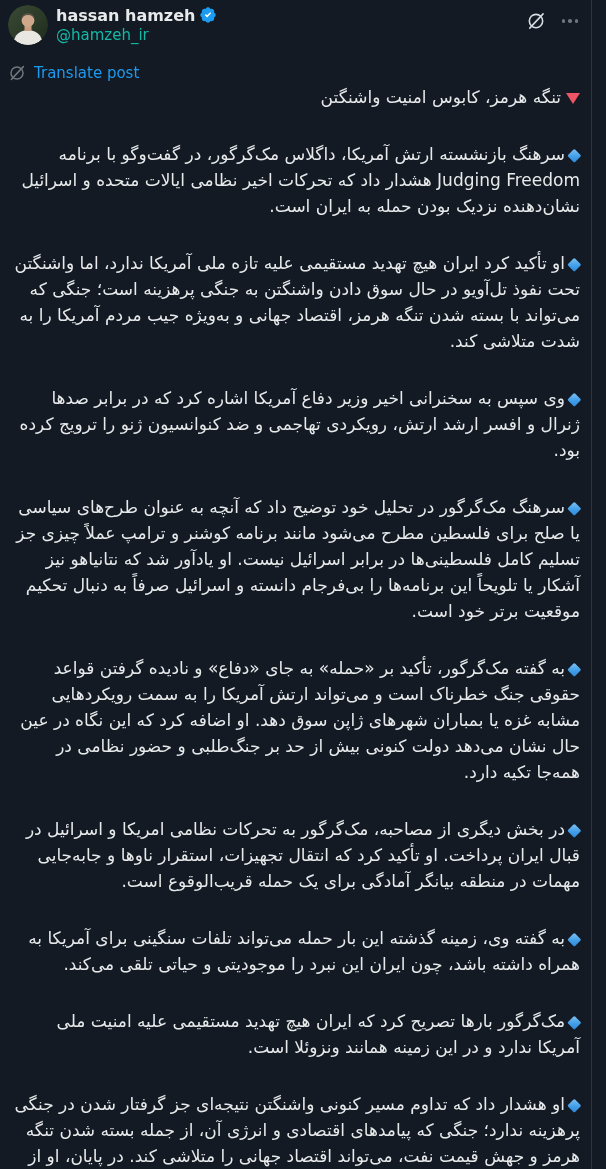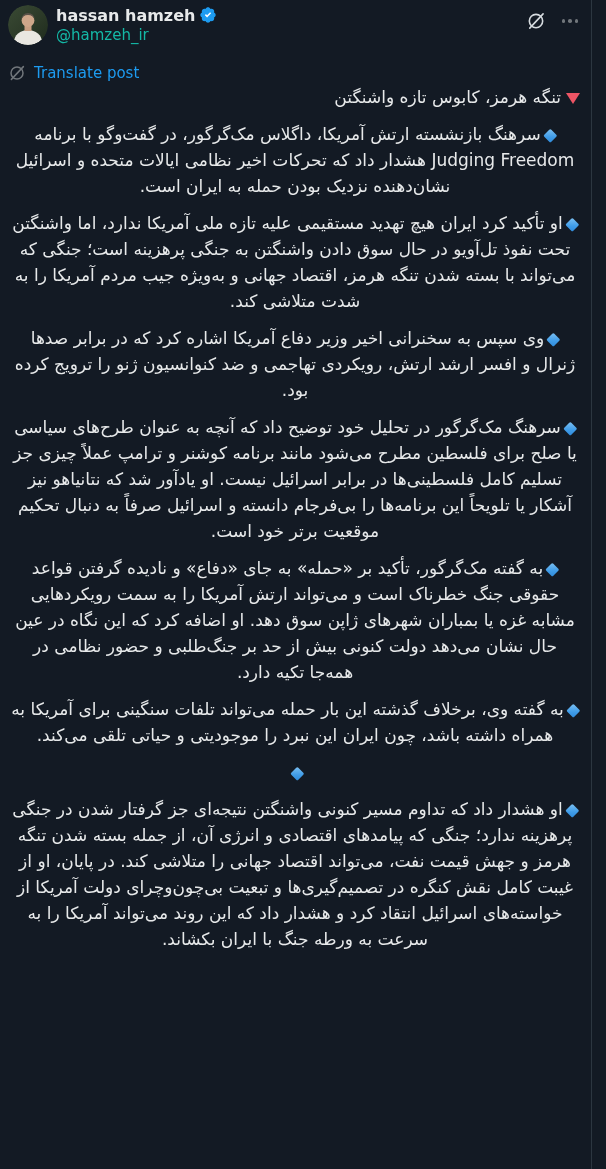--- a/index.html
+++ b/index.html
@@ -32,21 +32,21 @@
   .translate-icon{width:18px;height:18px;}
   .translate-link{color:#1d9bf0;font-size:15px;text-decoration:none;cursor:pointer;}
 
   
   .post-body{
     position:absolute;top:84px;left:10px;right:26px;
     direction:rtl;text-align:right;
     font-size:17px;line-height:26px;color:#e7e9ea;
   }
   .post-body p{margin:0;}
-  .post-body p + p{margin-top:11px;text-align:center;}
+  .post-body p + p{margin-top:31px;}
   .bullet{display:inline-block;vertical-align:baseline;margin-inline-end:5px;}
   .bullet-red-triangle{
     width:0;height:0;
     border-left:7px solid transparent;border-right:7px solid transparent;
     border-top:11px solid #ed5565;
     transform:translateY(1px);
   }
   .bullet-blue-diamond{
     width:10px;height:10px;
     background:linear-gradient(135deg,#7dc1f2 0%,#3f9ce8 60%,#2f8ada 100%);
@@ -107,23 +107,24 @@
 
   <div class="translate-row">
     <svg class="translate-icon" viewBox="0 0 24 24" fill="none">
       <circle cx="12" cy="12" r="8" stroke="#71767b" stroke-width="2"></circle>
       <line x1="20.5" y1="3.5" x2="4.5" y2="20.5" stroke="#71767b" stroke-width="2" stroke-linecap="round"></line>
     </svg>
     <a class="translate-link">Translate post</a>
   </div>
 
   <article class="post-body" dir="rtl">
-      <p><span class="bullet bullet-red-triangle"></span><span>تنگه هرمز، کابوس تازه واشنگتن</span></p>
+      <p><span class="bullet bullet-red-triangle"></span><span>تنگه هرمز، کابوس امنیت واشنگتن</span></p>
       <p><span class="bullet bullet-blue-diamond"></span><span>سرهنگ بازنشسته ارتش آمریکا، داگلاس مک‌گرگور، در گفت‌وگو با برنامه Judging Freedom هشدار داد که تحرکات اخیر نظامی ایالات متحده و اسرائیل نشان‌دهنده نزدیک بودن حمله به ایران است.</span></p>
       <p><span class="bullet bullet-blue-diamond"></span><span>او تأکید کرد ایران هیچ تهدید مستقیمی علیه تازه ملی آمریکا ندارد، اما واشنگتن تحت نفوذ تل‌آویو در حال سوق دادن واشنگتن به جنگی پرهزینه است؛ جنگی که می‌تواند با بسته شدن تنگه هرمز، اقتصاد جهانی و به‌ویژه جیب مردم آمریکا را به شدت متلاشی کند.</span></p>
       <p><span class="bullet bullet-blue-diamond"></span><span>وی سپس به سخنرانی اخیر وزیر دفاع آمریکا اشاره کرد که در برابر صدها ژنرال و افسر ارشد ارتش، رویکردی تهاجمی و ضد کنوانسیون ژنو را ترویج کرده بود.</span></p>
       <p><span class="bullet bullet-blue-diamond"></span><span>سرهنگ مک‌گرگور در تحلیل خود توضیح داد که آنچه به عنوان طرح‌های سیاسی یا صلح برای فلسطین مطرح می‌شود مانند برنامه کوشنر و ترامپ عملاً چیزی جز تسلیم کامل فلسطینی‌ها در برابر اسرائیل نیست. او یادآور شد که نتانیاهو نیز آشکار یا تلویحاً این برنامه‌ها را بی‌فرجام دانسته و اسرائیل صرفاً به دنبال تحکیم موقعیت برتر خود است.</span></p>
       <p><span class="bullet bullet-blue-diamond"></span><span>به گفته مک‌گرگور، تأکید بر «حمله» به جای «دفاع» و نادیده گرفتن قواعد حقوقی جنگ خطرناک است و می‌تواند ارتش آمریکا را به سمت رویکردهایی مشابه غزه یا بمباران شهرهای ژاپن سوق دهد. او اضافه کرد که این نگاه در عین حال نشان می‌دهد دولت کنونی بیش از حد بر جنگ‌طلبی و حضور نظامی در همه‌جا تکیه دارد.</span></p>
-      <p><span class="bullet bullet-blue-diamond"></span><span>به گفته وی، برخلاف گذشته این بار حمله می‌تواند تلفات سنگینی برای آمریکا به همراه داشته باشد، چون ایران این نبرد را موجودیتی و حیاتی تلقی می‌کند.</span></p>
-      <p><span class="bullet bullet-blue-diamond"></span></p>
+      <p><span class="bullet bullet-blue-diamond"></span><span>در بخش دیگری از مصاحبه، مک‌گرگور به تحرکات نظامی امریکا و اسرائیل در قبال ایران پرداخت. او تأکید کرد که انتقال تجهیزات، استقرار ناوها و جابه‌جایی مهمات در منطقه بیانگر آمادگی برای یک حمله قریب‌الوقوع است.</span></p>
+      <p><span class="bullet bullet-blue-diamond"></span><span>به گفته وی، زمینه گذشته این بار حمله می‌تواند تلفات سنگینی برای آمریکا به همراه داشته باشد، چون ایران این نبرد را موجودیتی و حیاتی تلقی می‌کند.</span></p>
+      <p><span class="bullet bullet-blue-diamond"></span><span>مک‌گرگور بارها تصریح کرد که ایران هیچ تهدید مستقیمی علیه امنیت ملی آمریکا ندارد و در این زمینه همانند ونزوئلا است.</span></p>
       <p><span class="bullet bullet-blue-diamond"></span><span>او هشدار داد که تداوم مسیر کنونی واشنگتن نتیجه‌ای جز گرفتار شدن در جنگی پرهزینه ندارد؛ جنگی که پیامدهای اقتصادی و انرژی آن، از جمله بسته شدن تنگه هرمز و جهش قیمت نفت، می‌تواند اقتصاد جهانی را متلاشی کند. در پایان، او از غیبت کامل نقش کنگره در تصمیم‌گیری‌ها و تبعیت بی‌چون‌وچرای دولت آمریکا از خواسته‌های اسرائیل انتقاد کرد و هشدار داد که این روند می‌تواند آمریکا را به سرعت به ورطه جنگ با ایران بکشاند.</span></p>
     </article>
 </div>
 
 </body></html>

